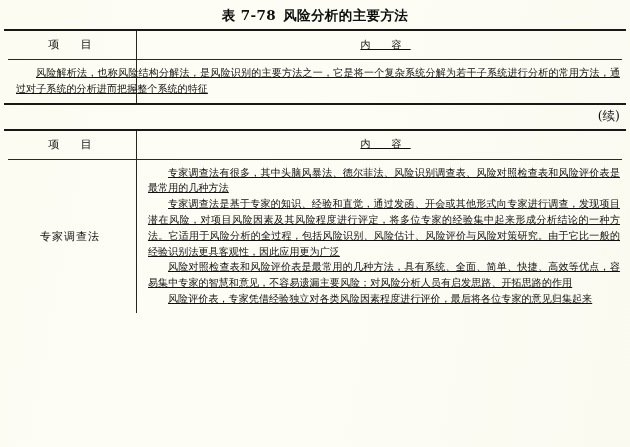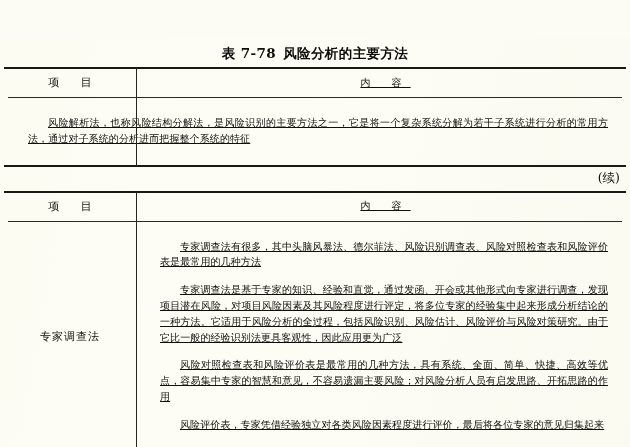--- a/index.html
+++ b/index.html
@@ -26,21 +26,20 @@
 
   
   .table-caption {
     text-align: center;
     font-weight: bold;
     font-size: 13.5px;
     letter-spacing: 0.4px;
     padding-top: 7px;
     padding-bottom: 4px;
     color: #0d0d0a;
-    margin-top: 38px;
   }
   .caption-num {
     margin-right: 7px;
   }
 
   
   .rule {
     height: 0;
     border-top: 2px solid #191814;
     margin: 0 4px;
@@ -92,21 +91,21 @@
   }
   .cell-content.header {
     display: flex;
     align-items: center;
     justify-content: center;
     letter-spacing: 9px;
     text-indent: 9px;
     padding: 6px 2px 7px;
   }
   .para {
-    margin: 12px;
+    margin: 0;
     text-indent: 2em;
     line-height: 1.58;
     text-align: justify;
     text-justify: inter-ideograph;
     letter-spacing: 0.1px;
   }
   .para + .para {
     margin-top: 0;
   }
   .body-pad {

